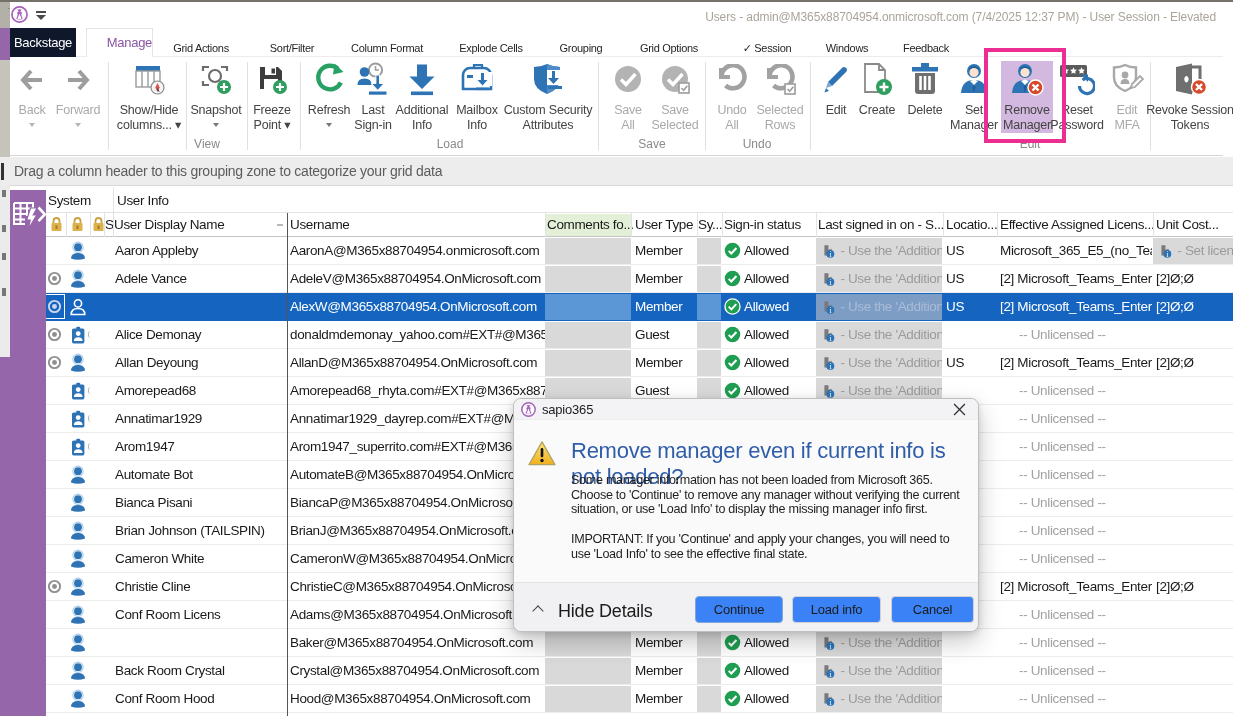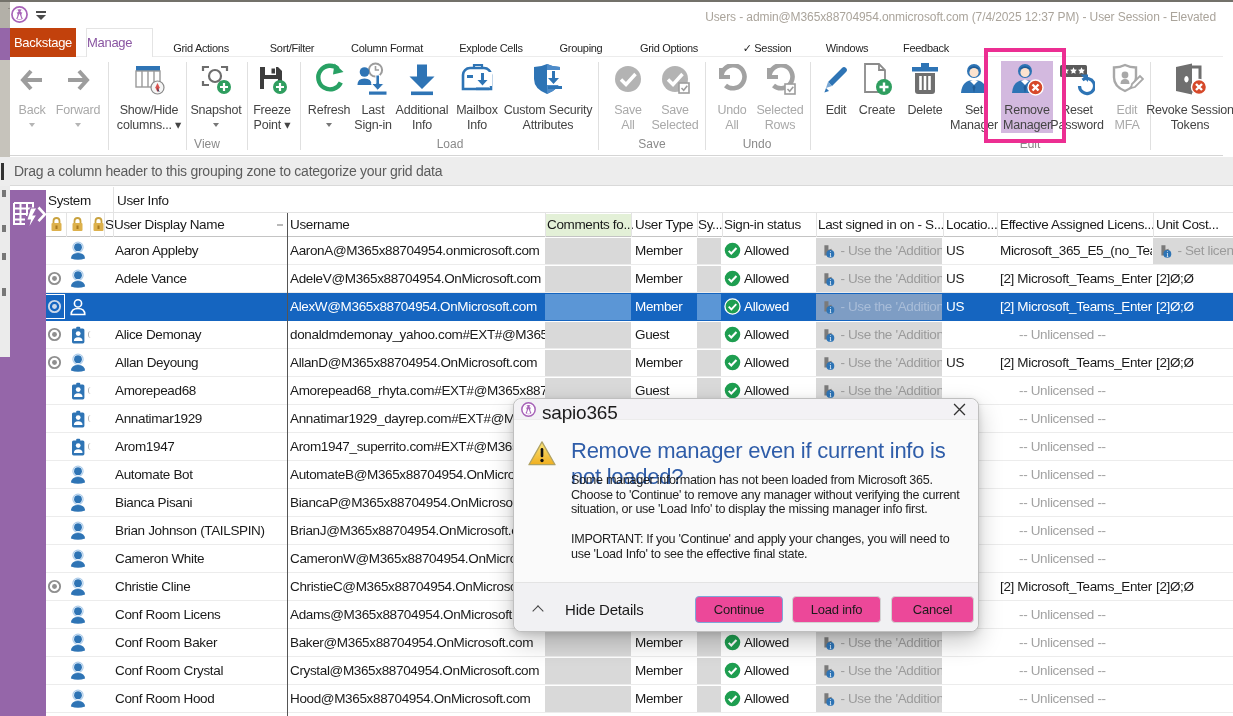--- a/index.html
+++ b/index.html
@@ -10,22 +10,22 @@
 .sl{position:absolute;left:0;width:10px}
 
 #win{position:absolute;left:10px;top:0;width:1223px;height:716px;background:#fff}
 #topborder{position:absolute;left:0;top:0;width:1233px;height:2px;background:#73716a}
 
 #title{position:absolute;left:10px;top:2px;width:1213px;height:26px;background:#fff}
 #titletext{position:absolute;right:7px;top:8px;font-size:12px;color:#aaa49b;letter-spacing:-0.1px}
 
 #tabs{position:absolute;left:10px;top:28px;width:1213px;height:29px;background:#fff;border-bottom:1px solid #ececec}
 .tab{position:absolute;top:6px;height:29px;line-height:29px;font-size:11px;letter-spacing:-0.3px;color:#262626;transform:translateX(-50%);white-space:nowrap}
-#tabback{position:absolute;left:0;top:0;width:66px;height:29px;background:#c2410c;color:#fff;font-size:13px;letter-spacing:-0.3px;text-align:center;line-height:29px}
-#tabmanage{position:absolute;left:76px;top:0;width:67px;height:29px;background:#fff;border:1px solid #e4e4e4;border-bottom:none;color:#8a56a2;font-size:13px;letter-spacing:-0.3px;text-align:left;line-height:28px}
+#tabback{position:absolute;left:0;top:0;width:66px;height:29px;background:#0f172a;color:#fff;font-size:13px;letter-spacing:-0.3px;text-align:center;line-height:29px}
+#tabmanage{position:absolute;left:76px;top:0;width:67px;height:29px;background:#fff;border:1px solid #e4e4e4;border-bottom:none;color:#8a56a2;font-size:13px;letter-spacing:-0.3px;text-align:right;line-height:28px}
 
 #ribbon{position:absolute;left:10px;top:57px;width:1213px;height:99px;background:#fff;border-bottom:1px solid #d5d5d5}
 .vsep{position:absolute;top:5px;width:1px;height:88px;background:#e0e0e0}
 .rbtn{position:absolute;top:0;transform:translateX(-50%);text-align:center}
 .ric{display:block;margin:0 auto}
 .rlab{position:absolute;font-size:12.5px;letter-spacing:-0.2px;color:#444;transform:translateX(-50%);white-space:nowrap;line-height:14.5px;text-align:center}
 .rlab.dis{color:#a9a9a9}
 .glab{position:absolute;top:80px;font-size:12px;color:#8a8a8a;transform:translateX(-50%);white-space:nowrap}
 .caret{position:absolute;width:0;height:0;border-left:3.5px solid transparent;border-right:3.5px solid transparent;border-top:4px solid #777;transform:translateX(-50%)}
 .caret.dis{border-top-color:#b5b5b5}
@@ -75,27 +75,27 @@
 .cunit{left:1107px;width:80px;font-size:13.5px;letter-spacing:-0.35px;line-height:26px;color:#9b9b9b}
 .cunit2{left:1107px;width:80px;padding-left:3px}
 
 #darkdiv{position:absolute;left:287px;top:213px;width:1px;height:503px;background:#555}
 
 #pink{position:absolute;left:984px;top:48px;width:82px;height:95px;border:4.5px solid #ec2e92;z-index:60}
 #lavender{position:absolute;left:991px;top:4px;width:52px;height:72px;background:#d3b9df}
 
 #dlg{position:absolute;left:513px;top:398px;width:466px;height:234px;background:#fafafa;border:1px solid #bfbfbf;border-radius:8px;box-shadow:0 10px 24px rgba(0,0,0,0.22),0 2px 6px rgba(0,0,0,0.12);z-index:50}
 #dlgtitle{position:absolute;left:0;top:0;right:0;height:21px;background:#f3f2f5;border-radius:8px 8px 0 0;border-bottom:1px solid #ececec}
-#dlgtitle span{position:absolute;left:28px;top:3px;font-size:19px;color:#1a1a1a;letter-spacing:-0.2px}
+#dlgtitle span{position:absolute;left:28px;top:3px;font-size:13px;color:#1a1a1a;letter-spacing:-0.2px}
 #dlgx{position:absolute;right:12px;top:4px;width:13px;height:13px}
 #dlghead{position:absolute;left:57px;top:39px;font-size:22px;letter-spacing:-0.25px;color:#2f5da9}
 #dlgbody{position:absolute;left:57px;top:74px;width:420px;font-size:12.6px;line-height:14.7px;letter-spacing:-0.3px;color:#1f1f1f;white-space:nowrap}
 #dlgfoot{position:absolute;left:0;bottom:0;right:0;height:49px;background:#f1f1f3;border-top:1px solid #e3e3e3;border-radius:0 0 8px 8px}
-.dbtn{position:absolute;top:13px;height:27px;background:#ec4899;border:1px solid #d2d2d2;border-radius:4px;font-size:13px;letter-spacing:-0.2px;color:#1b1b1b;text-align:center;line-height:25px}
-#dhide{position:absolute;left:51px;top:18px;font-size:15px;letter-spacing:-0.2px;color:#1b1b1b}
+.dbtn{position:absolute;top:13px;height:27px;background:#3b82f6;border:1px solid #d2d2d2;border-radius:4px;font-size:13px;letter-spacing:-0.2px;color:#1b1b1b;text-align:center;line-height:25px}
+#dhide{position:absolute;left:44px;top:18px;font-size:18px;letter-spacing:-0.2px;color:#1b1b1b}
 #dchev{position:absolute;left:20px;top:24px;width:8px;height:8px;border-left:1.5px solid #444;border-top:1.5px solid #444;transform:rotate(45deg)}
 #warntri{position:absolute;left:14px;top:41px;width:28px;height:27px}
 </style></head>
 <body>
 <div id="stage">
   <div id="sliver">
     <div class="sl" style="top:0;height:2px;background:#73716a"></div>
     <div class="sl" style="top:2px;height:26px;background:#b3b0a8"></div>
     <div class="sl" style="top:28px;height:32px;background:#9566a9"></div>
     <div class="sl" style="top:60px;height:97px;background:#c6c3bb"></div>
@@ -784,21 +784,20 @@
       </div>
 <div class="row" style="top:442px">
         <div class="ca"></div>
         <div class="cb">
           <svg class="av" viewBox="0 0 20 20">
             <circle cx="10" cy="6.2" r="3.9" fill="#2e74b5"></circle>
             <circle cx="10" cy="6.2" r="5.1" fill="none" stroke="#9dc3e6" stroke-width="1.2" opacity=".85"></circle>
             <path d="M2.9 17.6 q0.3 -5.6 7.1 -5.6 q6.8 0 7.1 5.6 q-3.5 1.2 -7.1 1.2 q-3.6 0 -7.1 -1.2z" fill="#2e74b5"></path>
           </svg>
         </div>
-        <div class="cell cname">Conf Room Baker</div>
         <div class="cell cuser">Baker@M365x88704954.OnMicrosoft.com</div>
         <div class="gcell ccomm"></div>
         <div class="cell ctype">Member</div>
         <div class="gcell csy"></div>
         <div class="cell csign"><svg class="chk" viewBox="0 0 18 18">
             <circle cx="9" cy="9" r="8.2" fill="#1e9e50"></circle>
             <path d="M5 9.4 l2.7 2.7 L13.2 6.3" stroke="#fff" stroke-width="2.2" fill="none"></path>
           </svg><span class="signtxt">Allowed</span></div>
         <div class="gcell clast"><svg class="hinfo" viewBox="0 0 20 20">
             <path d="M6 3.5 h4.5 v5 l3.5 -1 v3.5 l-5.5 4 h-2.5 z" fill="#7a7a7a"></path>
@@ -810,21 +809,21 @@
       </div>
 <div class="row" style="top:470px">
         <div class="ca"></div>
         <div class="cb">
           <svg class="av" viewBox="0 0 20 20">
             <circle cx="10" cy="6.2" r="3.9" fill="#2e74b5"></circle>
             <circle cx="10" cy="6.2" r="5.1" fill="none" stroke="#9dc3e6" stroke-width="1.2" opacity=".85"></circle>
             <path d="M2.9 17.6 q0.3 -5.6 7.1 -5.6 q6.8 0 7.1 5.6 q-3.5 1.2 -7.1 1.2 q-3.6 0 -7.1 -1.2z" fill="#2e74b5"></path>
           </svg>
         </div>
-        <div class="cell cname">Conf Room Crystal</div>
+        <div class="cell cname">Back Room Crystal</div>
         <div class="cell cuser">Crystal@M365x88704954.OnMicrosoft.com</div>
         <div class="gcell ccomm"></div>
         <div class="cell ctype">Member</div>
         <div class="gcell csy"></div>
         <div class="cell csign"><svg class="chk" viewBox="0 0 18 18">
             <circle cx="9" cy="9" r="8.2" fill="#1e9e50"></circle>
             <path d="M5 9.4 l2.7 2.7 L13.2 6.3" stroke="#fff" stroke-width="2.2" fill="none"></path>
           </svg><span class="signtxt">Allowed</span></div>
         <div class="gcell clast"><svg class="hinfo" viewBox="0 0 20 20">
             <path d="M6 3.5 h4.5 v5 l3.5 -1 v3.5 l-5.5 4 h-2.5 z" fill="#7a7a7a"></path>

